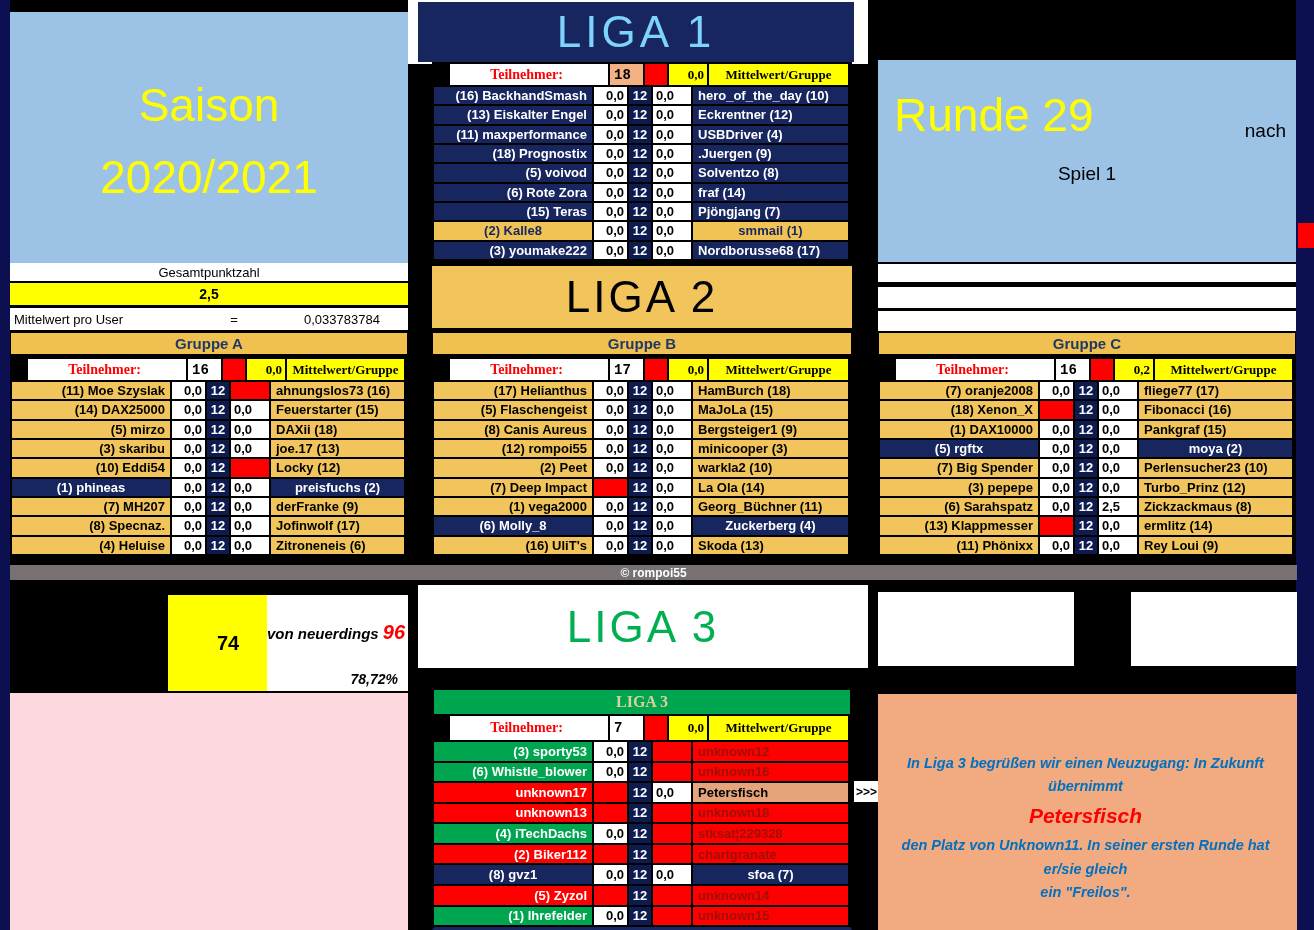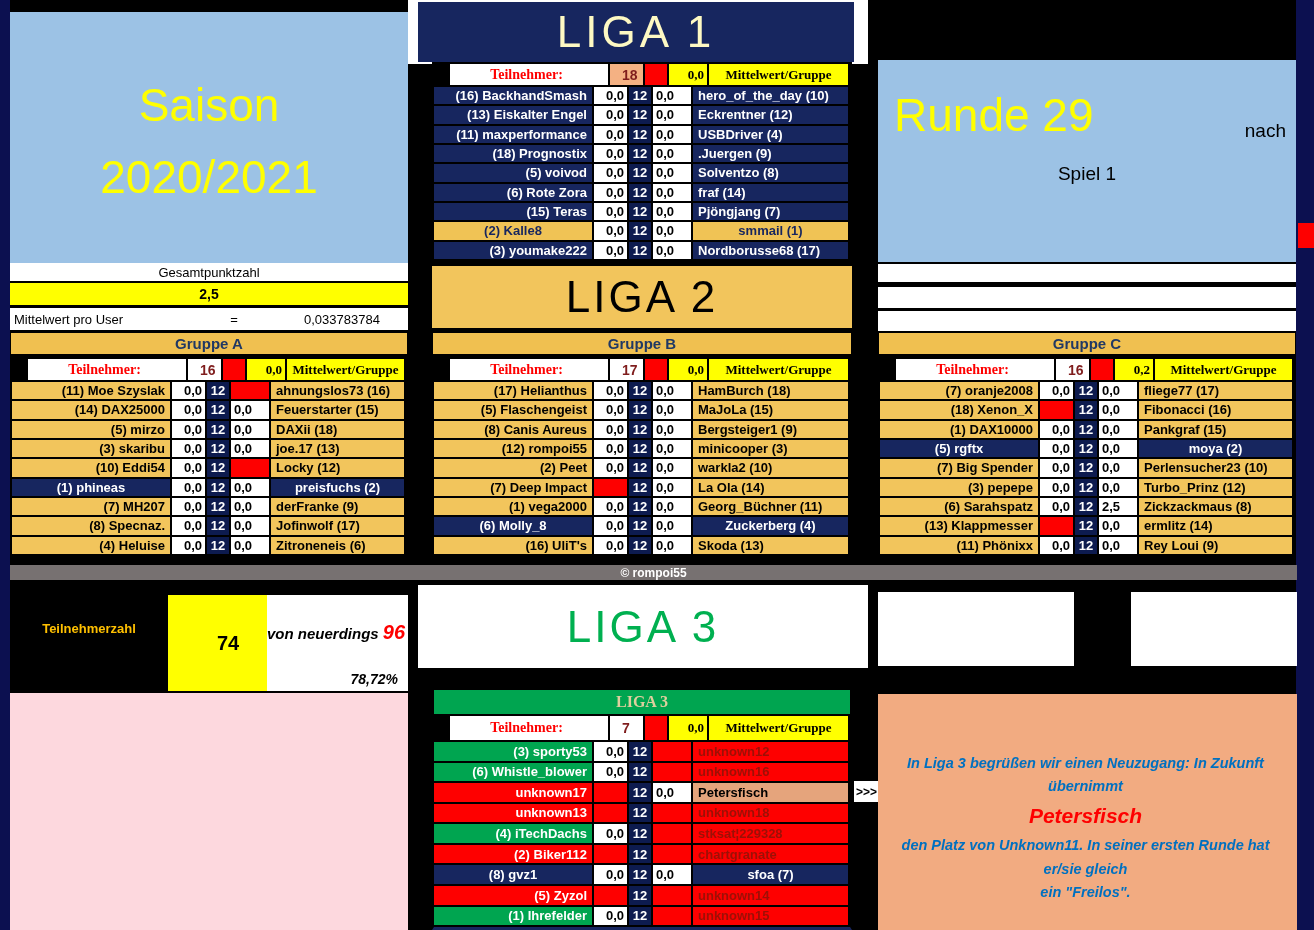--- a/index.html
+++ b/index.html
@@ -24,41 +24,41 @@
   .c-rname{flex:1;justify-content:flex-start;padding-left:5px;}
   .center{justify-content:center !important;padding:0 !important;}
   .row-navy{background:#17265f;color:#fff;}
   .row-gold{background:#f2c55c;color:#000;}
   .gold-special{background:#f0c355;color:#17265f;}
   .navy-special{background:#17265f;color:#fff;}
   .val{background:#fff;color:#000;}
   .red-bg{background:#fe0000;}
   .mid{background:#0d1b4f;color:#fff;}
   .h-label{background:#fff;color:#fe0000;justify-content:center;font-family:"Liberation Serif",serif;font-size:14px;margin-left:16px;}
-  .h-count{background:#fff;color:#7f1d1d;justify-content:flex-start;padding-left:12px;font-family:Liberation Sans, sans-serif;font-size:14px;}
+  .h-count{background:#fff;color:#000000;justify-content:flex-start;padding-left:4px;font-family:Liberation Mono, monospace;font-size:14px;}
   .h-count.salmon{background:#f4b183;}
   .h-avg{background:#ffff00;color:#000;justify-content:flex-end;padding-right:3px;font-family:"Liberation Serif",serif;}
   .h-mw{background:#ffff00;color:#000;justify-content:center;font-family:"Liberation Serif",serif;font-size:13px;}
   .l3-green{background:#00a550;color:#fff;}
   .l3-red{background:#fe0000;color:#fff;}
   .l3-navy{background:#17265f;color:#fff;}
   .l3r-red{background:#fe0000;color:#9c1006;}
   .l3r-salmon{background:#e5a47c;color:#000;}
   .l3r-navy{background:#17265f;color:#fff;}
   .l3-titlebar{flex:0 0 24px;background:#00a550;color:#decf9e;justify-content:center;
       display:flex;align-items:center;font-weight:bold;font-family:"Liberation Serif",serif;
       font-size:16px;border-bottom:2px solid #000;}
   .l3 .t-row.h-row{flex:0 0 24px;}
   
   .wrow{background:#fff;color:#000;display:flex;align-items:center;}
   .grp-hdr{background:#f0c050;color:#203864;display:flex;align-items:center;justify-content:center;
            font-weight:bold;font-size:15px;border:1px solid #000;}
   .graybar{background:#777171;color:#fff;display:flex;align-items:center;justify-content:center;
            font-weight:bold;font-size:12px;}
-  .title-navy{background:#17265f;color:#fef9c3;display:flex;align-items:center;justify-content:center;
+  .title-navy{background:#17265f;color:#7dd3fc;display:flex;align-items:center;justify-content:center;
               font-size:44px;letter-spacing:4px;}
   .title-gold{background:#f2c55c;color:#000;display:flex;align-items:center;justify-content:center;
               font-size:44px;letter-spacing:3px;}
   .title-green{background:#fff;color:#00b050;display:flex;align-items:center;justify-content:center;
                font-size:44px;letter-spacing:3px;}
   .notice{background:#f2ab81;color:#0070c0;text-align:center;font-style:italic;font-weight:bold;}
   .notice .nline{font-size:14.5px;line-height:1.6;}
   .notice .nhl{color:#fe0000;font-size:21px;margin:6px 0;}
   .pinkbox{background:#fdd8de;}
 </style>
@@ -388,21 +388,20 @@
         <div class="cell c-name row-gold">(11) Phönixx</div>
         <div class="cell c-v1 val">0,0</div>
         <div class="cell c-mid mid">12</div>
         <div class="cell c-v2 val">0,0</div>
         <div class="cell c-rname row-gold">Rey Loui (9)</div>
       </div>
     </div>
 
   <div class="abs graybar" style="left:10px;top:565px;width:1287px;height:15px;">© rompoi55</div>
 
-  <div class="abs" style="left:10px;top:595px;width:158px;height:96px;background:#000;color:#ffc000;display:flex;align-items:center;justify-content:center;font-weight:bold;font-size:13px;padding-bottom:30px;">Teilnehmerzahl</div>
   <div class="abs" style="left:168px;top:595px;width:120px;height:96px;background:#ffff00;color:#000;display:flex;align-items:center;justify-content:center;font-weight:bold;font-size:20px;">74</div>
   <div class="abs" style="left:267px;top:595px;width:141px;height:96px;background:#fff;color:#000;">
     <div style="margin-top:26px;text-align:left;font-style:italic;font-weight:bold;font-size:15px;">
       <span>von neuerdings</span>
       <span style="color:#fe0000;font-size:20px;">96</span>
     </div>
     <div class="abs" style="right:10px;bottom:4px;font-style:italic;font-weight:bold;font-size:14px;">78,72%</div>
   </div>
 
   <div class="abs pinkbox" style="left:10px;top:693px;width:398px;height:237px;"></div>

